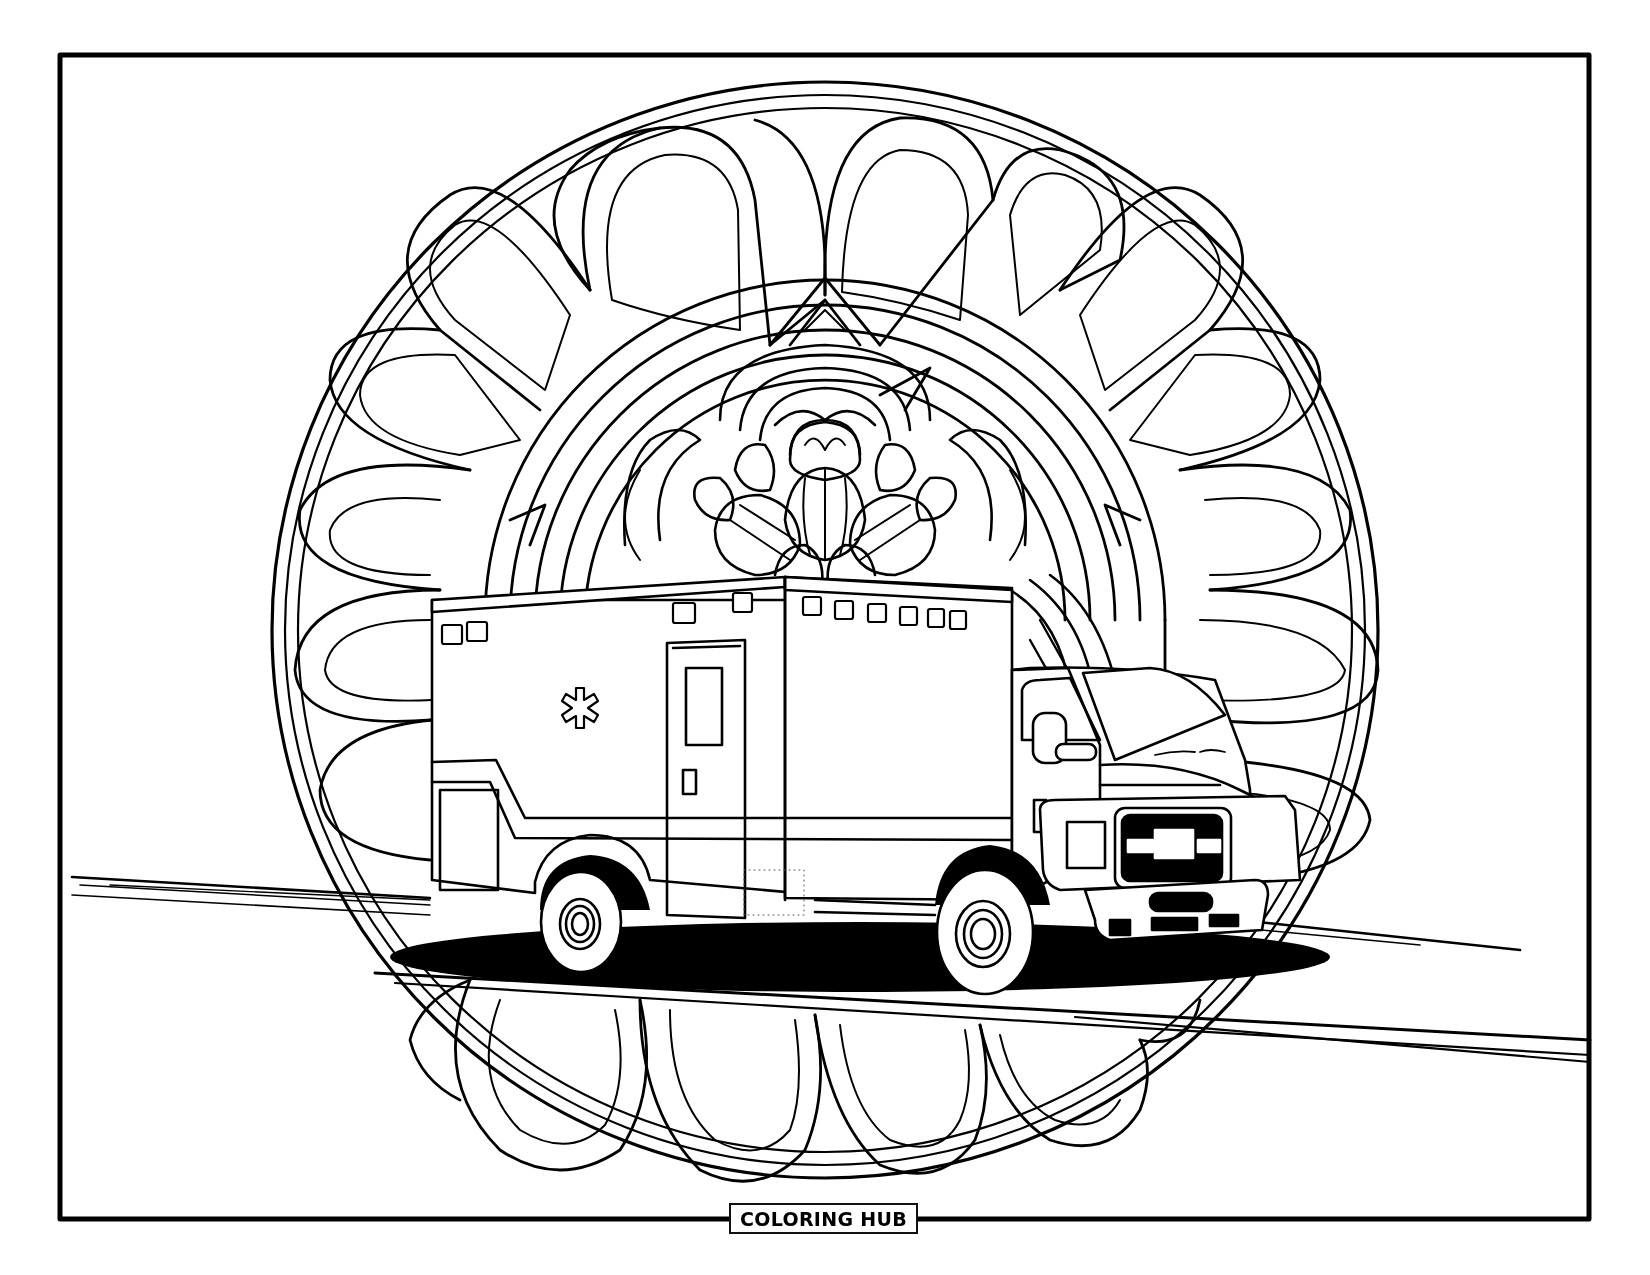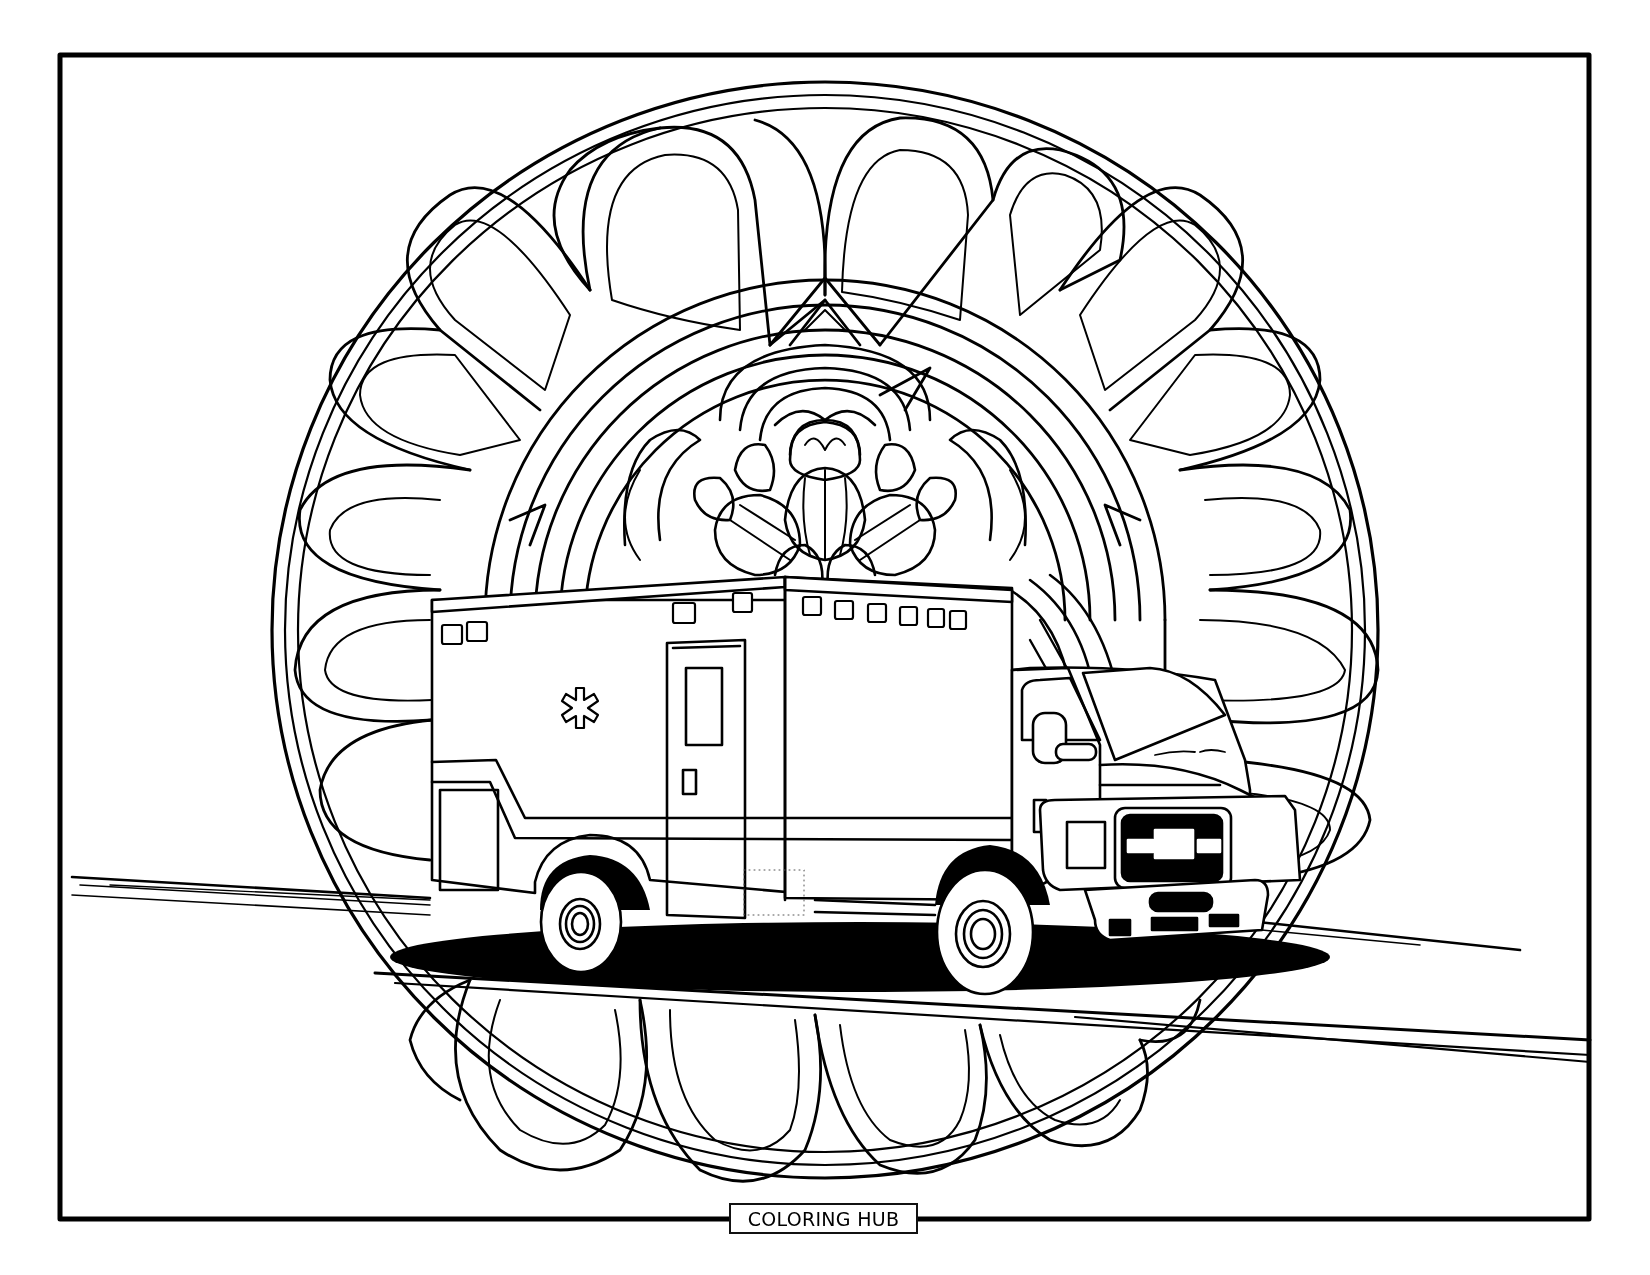--- a/index.html
+++ b/index.html
@@ -5,21 +5,21 @@
   html, body { margin: 0; padding: 0; background: #ffffff; }
   body { width: 1650px; height: 1275px; position: relative; overflow: hidden; }
   #page { position: absolute; left: 0; top: 0; width: 1650px; height: 1275px; }
   svg { position: absolute; left: 0; top: 0; }
   .label-box {
     position: absolute; left: 729px; top: 1203px; width: 189px; height: 31px;
     background: #ffffff; border: 2px solid #111111; box-sizing: border-box;
     display: flex; align-items: center; justify-content: center;
   }
   .label-text {
-    font-family: "DejaVu Sans", sans-serif; font-weight: normal; font-size: 19px;
+    font-family: "DejaVu Sans", sans-serif; font-weight: bold; font-size: 19px;
     letter-spacing: 0.3px; color: #000000;
   }
 </style>
 </head>
 <body>
 
 <div id="page">
 <svg width="1650" height="1275" viewBox="0 0 1650 1275" fill="none" stroke="#000" stroke-linecap="round" stroke-linejoin="round">
   <defs>
     <clipPath id="mandalaClip">

